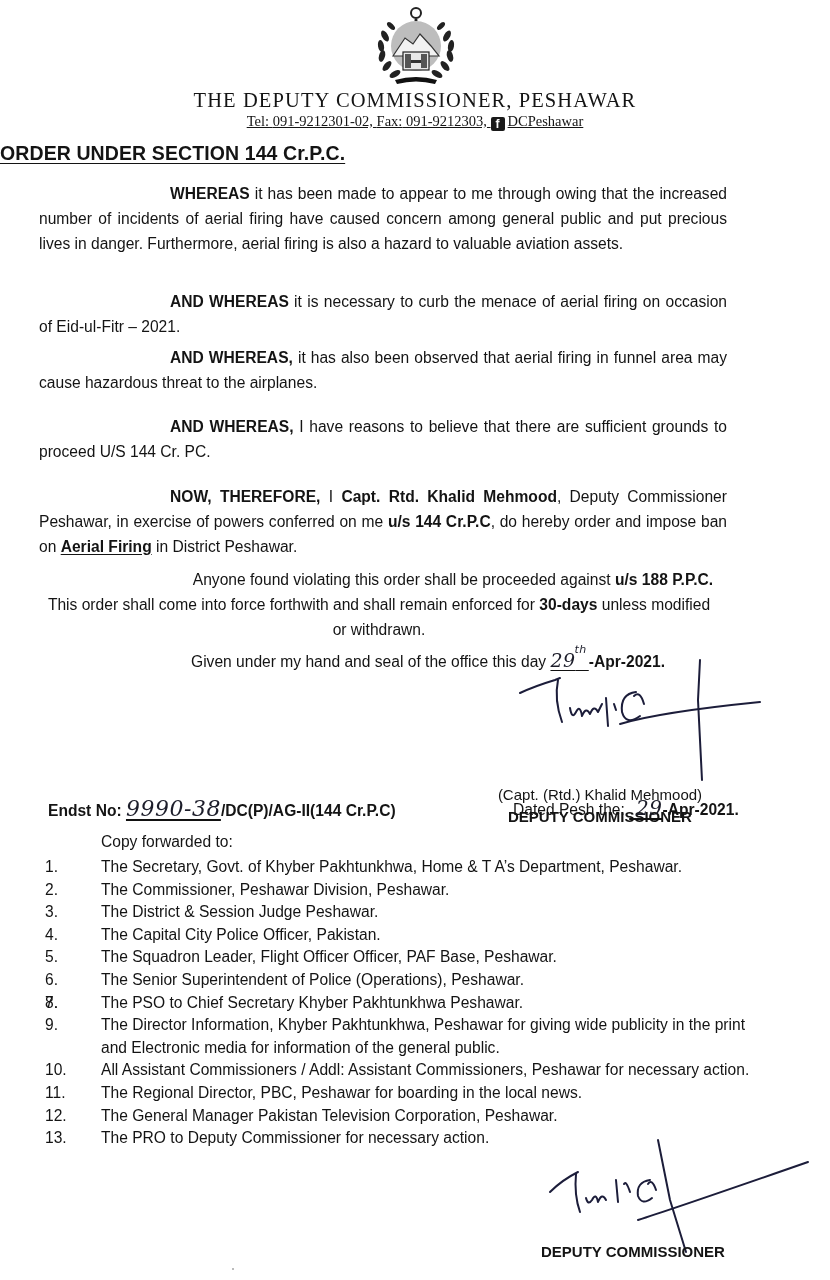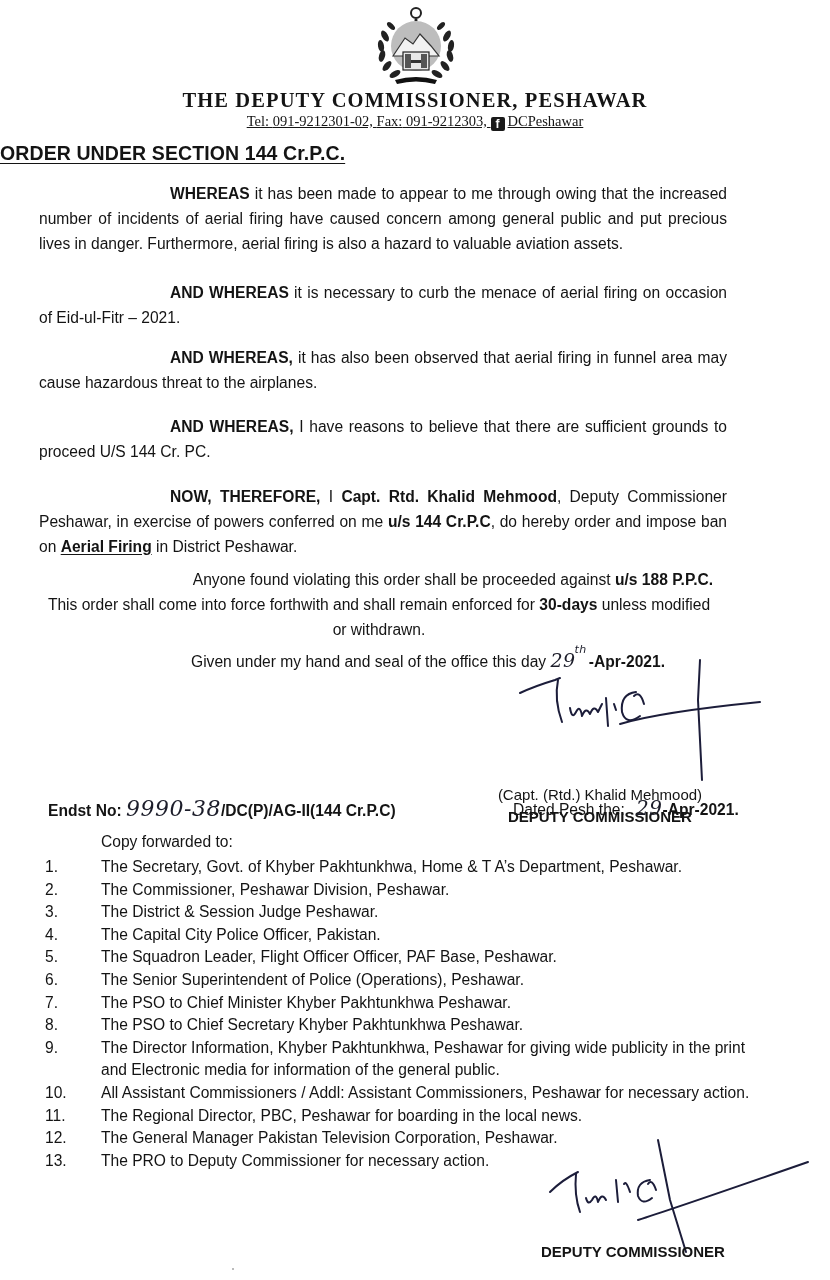--- a/index.html
+++ b/index.html
@@ -6,21 +6,21 @@
   body {
     width: 830px; height: 1280px; position: relative; overflow: hidden;
     font-family: "Liberation Sans", "DejaVu Sans", sans-serif;
     color: #141414;
   }
   .abs { position: absolute; }
   .emblem { left: 373px; top: 6px; width: 86px; height: 82px; }
   .org-title {
     left: 0; width: 830px; top: 89px; text-align: center;
     font-family: "Liberation Serif", "DejaVu Serif", serif;
-    font-weight: bold; font-size: 20.5px; letter-spacing: 1.1px;
+    font-weight: normal; font-size: 20.5px; letter-spacing: 1.1px;
     padding-left: 0;
   }
   .org-contact {
     left: 0; width: 830px; top: 113px; text-align: center;
     font-family: "Liberation Serif", "DejaVu Serif", serif;
     font-size: 14.5px;
     text-decoration: underline;
   }
   .fb-icon {
     display: inline-block; width: 14px; height: 14px; background: #1a1a1a; color: #fff;
@@ -37,21 +37,21 @@
     left: 39px; width: 688px; font-size: 15.6px; line-height: 25px;
     text-align: justify;
   }
   .para .ind { display: inline-block; width: 131px; }
   .para b { font-weight: bold; }
   .para u { text-underline-offset: 2px; }
   .hand {
     font-family: "DejaVu Serif", serif; font-style: italic; color: #1c1d2a;
     font-size: 19px; letter-spacing: 0.5px;
   }
-  .hand-ul { text-decoration-color: #111; text-underline-offset: 3px; margin-top: 8px; }
+  .hand-ul { text-decoration: underline; text-decoration-color: #111; text-underline-offset: 3px; margin-top: 8px; }
   .sup-hand { position: absolute; font-size: 11px; font-family: "DejaVu Sans", sans-serif; color: #1c1d2a; text-align: center; }
   .sig-block { left: 470px; width: 260px; text-align: center; font-size: 15px; line-height: 22px; }
   .sig-block .role { font-weight: bold; }
   .endst { left: 48px; top: 796px; font-size: 15.6px; font-weight: bold; }
   .endst .lbl { font-weight: bold; }
   .dated { left: 513px; top: 796px; font-size: 15.6px; }
   .dated b { font-weight: bold; }
   .copy-hdr { left: 101px; top: 833px; font-size: 15.6px; }
   .list { left: 45px; top: 856px; width: 730px; font-size: 15.6px; line-height: 22.6px; margin: 0; padding: 0; list-style: none; }
   .list li { position: relative; padding-left: 56px; }
@@ -107,21 +107,21 @@
   <span>091-9212303,</span>
   <span class="fb-icon">f</span><span>DCPeshawar</span>
 </div>
 
 <div class="abs order-title">ORDER UNDER SECTION 144 Cr.P.C.</div>
 
 <div class="abs para" style="top:181px;">
   <span class="ind"></span><b>WHEREAS</b><span> it has been made to appear to me through owing that the increased number of incidents of aerial firing have caused concern among general public and put precious lives in danger. Furthermore, aerial firing is also a hazard to valuable aviation assets.</span>
 </div>
 
-<div class="abs para" style="top:280px;">
+<div class="abs para" style="top:289px;">
   <span class="ind"></span><b>AND WHEREAS</b><span> it is necessary to curb the menace of aerial firing on occasion of Eid-ul-Fitr – 2021.</span>
 </div>
 
 <div class="abs para" style="top:345px;">
   <span class="ind"></span><b>AND WHEREAS,</b><span> it has also been observed that aerial firing in funnel area may cause hazardous threat to the airplanes.</span>
 </div>
 
 <div class="abs para" style="top:414px;">
   <span class="ind"></span><b>AND WHEREAS,</b><span> I have reasons to believe that there are sufficient grounds to proceed U/S 144 Cr. PC.</span>
 </div>
@@ -167,21 +167,21 @@
 
 <div class="abs copy-hdr">Copy forwarded to:</div>
 
 <ul class="abs list">
   <li><span class="num">1.</span><span>The Secretary, Govt. of Khyber Pakhtunkhwa, Home &amp; T A’s Department, Peshawar.</span></li>
   <li><span class="num">2.</span><span>The Commissioner, Peshawar Division, Peshawar.</span></li>
   <li><span class="num">3.</span><span>The District &amp; Session Judge Peshawar.</span></li>
   <li><span class="num">4.</span><span>The Capital City Police Officer, Pakistan.</span></li>
   <li><span class="num">5.</span><span>The Squadron Leader, Flight Officer Officer, PAF Base, Peshawar.</span></li>
   <li><span class="num">6.</span><span>The Senior Superintendent of Police (Operations), Peshawar.</span></li>
-  <li><span class="num">7.</span><span>The PSO to Chief Minister Khyber Pakhtunkhwa Peshawar.</span></li>
+  <li><span class="num">7.</span></li>
   <li><span class="num">8.</span><span>The PSO to Chief Secretary Khyber Pakhtunkhwa Peshawar.</span></li>
   <li><span class="num">9.</span><span>The Director Information, Khyber Pakhtunkhwa, Peshawar for giving wide publicity in the print and Electronic media for information of the general public.</span></li>
   <li><span class="num">10.</span><span>All Assistant Commissioners / Addl: Assistant Commissioners, Peshawar for necessary action.</span></li>
   <li><span class="num">11.</span><span>The Regional Director, PBC, Peshawar for boarding in the local news.</span></li>
   <li><span class="num">12.</span><span>The General Manager Pakistan Television Corporation, Peshawar.</span></li>
   <li><span class="num">13.</span><span>The PRO to Deputy Commissioner for necessary action.</span></li>
 </ul>
 
 <svg class="sig" style="left:540px; top:1140px;" width="280" height="130" viewBox="0 0 280 130">
   <g fill="none" stroke="#1c1d3a" stroke-width="2" stroke-linecap="round" stroke-linejoin="round">

